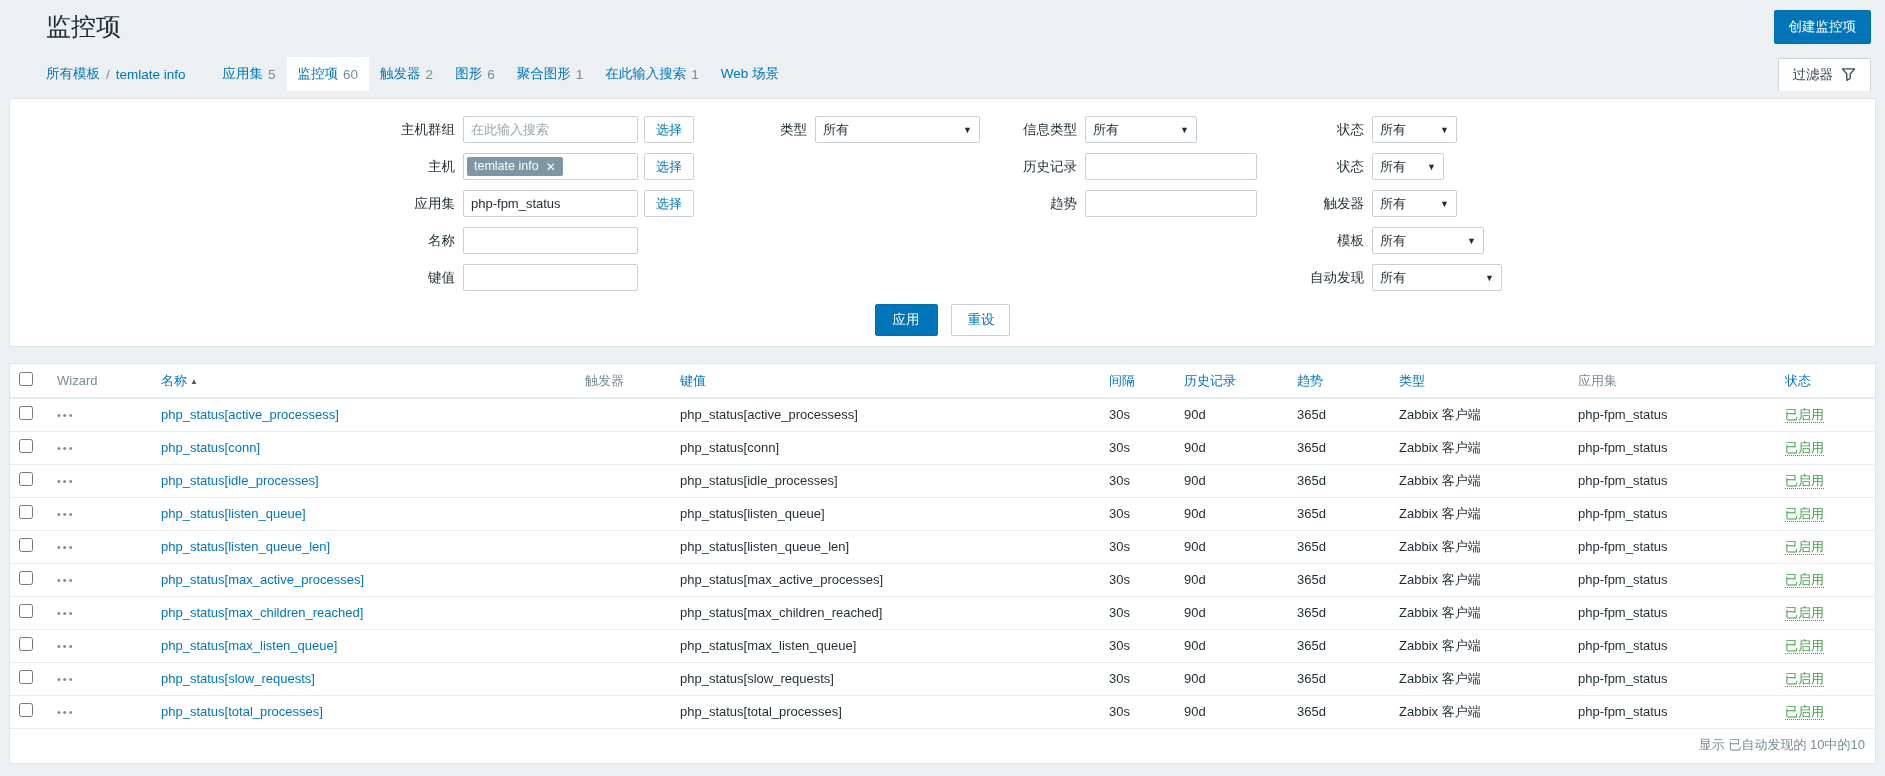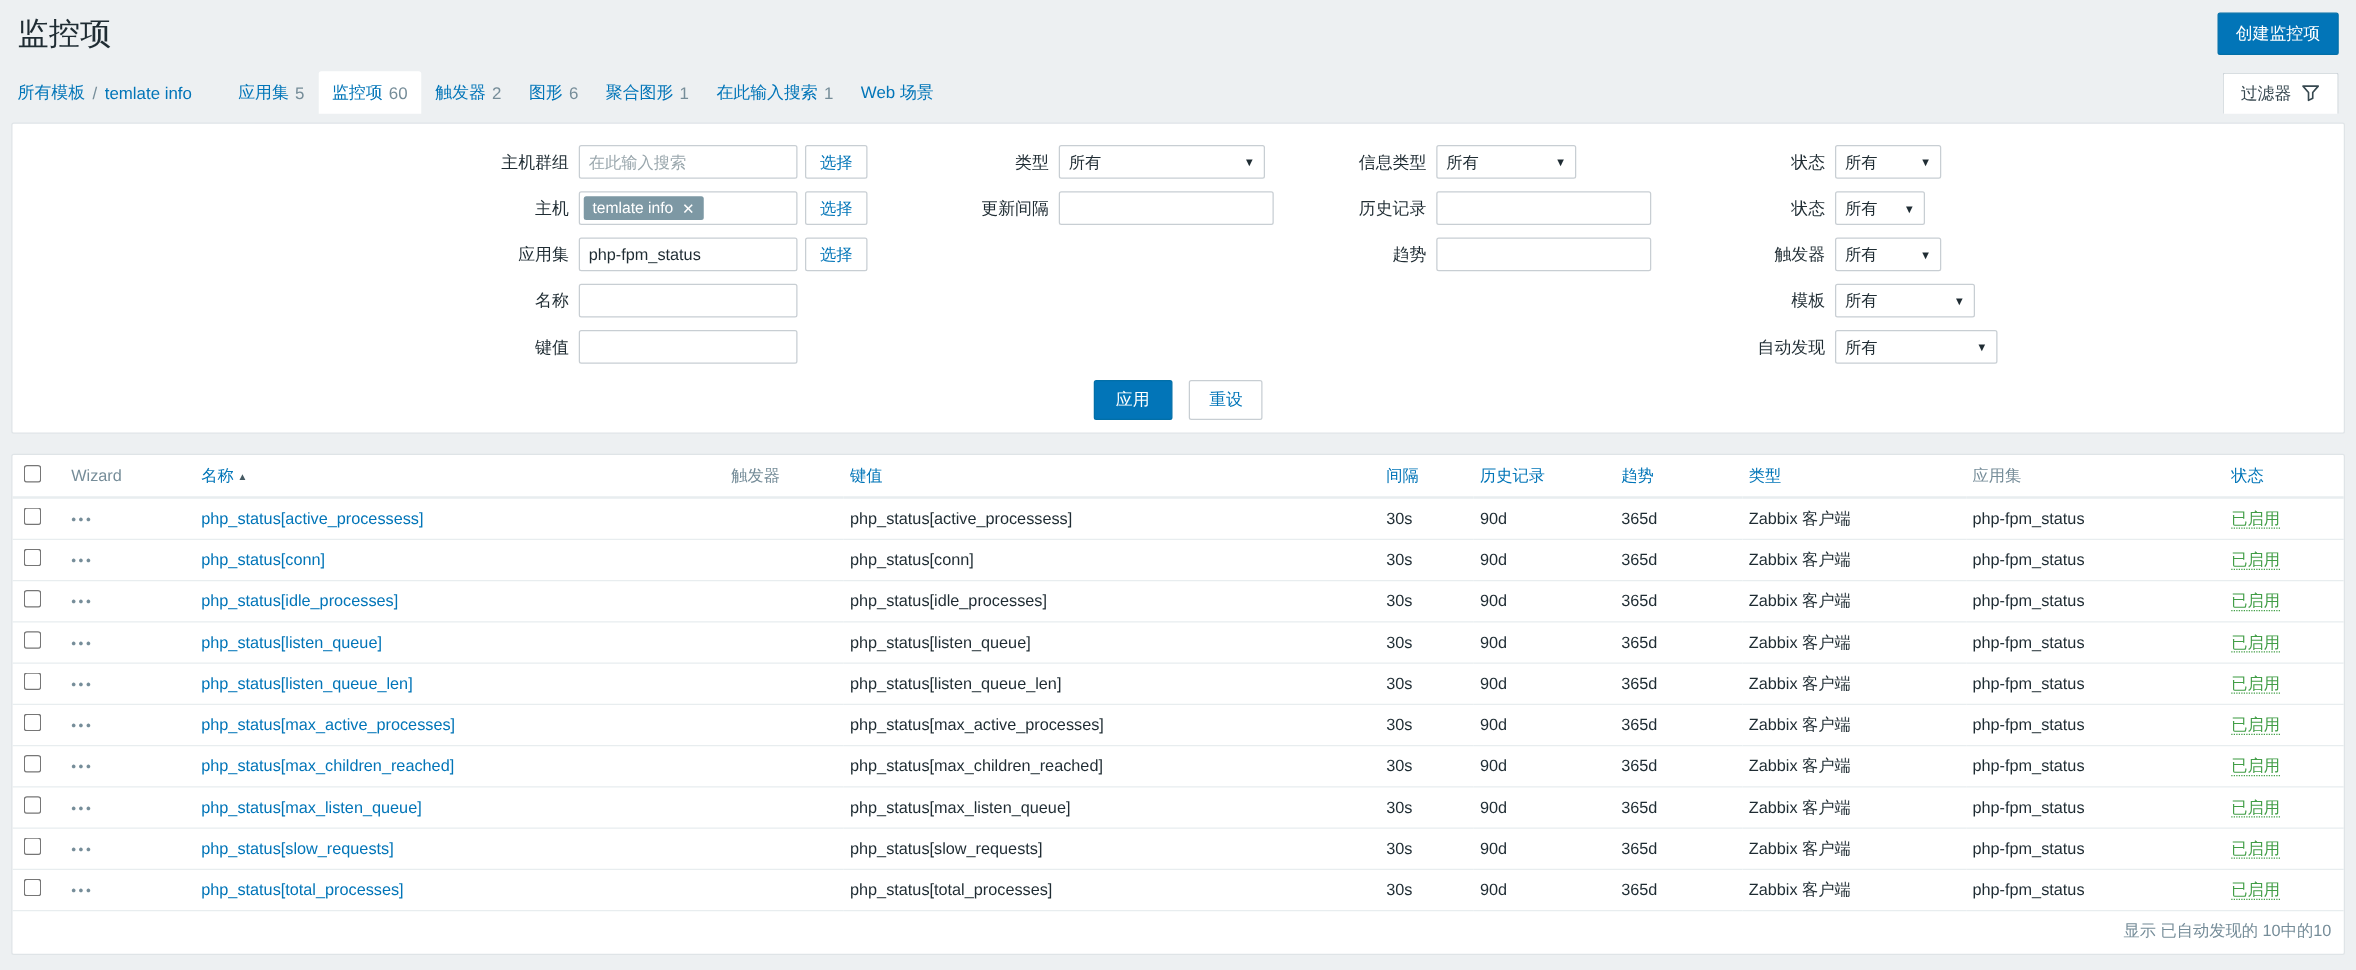--- a/index.html
+++ b/index.html
@@ -6,21 +6,21 @@
   html,body { width:1885px; height:776px; overflow:hidden; }
   body {
     font-family:"Liberation Sans","DejaVu Sans",sans-serif;
     background:#edf0f2; color:#1f2c33; font-size:13.5px;
   }
   a { text-decoration:none; cursor:pointer; }
   .link { color:#0275b8; }
   .muted { color:#768d99; }
 
   
-  .page-head { padding:10px 14px 4px 14px; }
+  .page-head { padding:10px 14px 4px 14px;margin-left:32px; }
   .title-row { display:flex; align-items:flex-start; justify-content:space-between; height:44px; }
   h1 { font-size:25px; font-weight:400; color:#1f2c33; }
   .btn-primary {
     background:#0275b8; color:#fff; border:1px solid #026fa8; border-radius:2px;
     font-size:13.5px; padding:7px 14px; cursor:pointer; font-family:inherit;
   }
   .tab-row { display:flex; align-items:center; height:40px;text-align:right; }
   .crumb { display:flex; align-items:center; gap:6px; margin-right:26px; font-size:13.5px; }
   .tab { display:flex; align-items:center; gap:5px; padding:8px 11px; font-size:13.5px; border-radius:2px 2px 0 0; }
   .tab .tab-label { color:#0275b8; }
@@ -31,21 +31,21 @@
     background:#fff; border:1px solid #cdd4d9; border-bottom:none; border-radius:2px 2px 0 0;
     padding:7px 14px; color:#374850; font-size:13.5px; cursor:pointer;
   }
   .funnel { width:15px; height:15px; }
 
   
   .card { background:#fff; border:1px solid #dfe4e7; margin:0 9px; border-radius:2px; }
 
   
   .filter-card { padding:12px 0 6px 0; }
-  .fcols { display:flex; padding-left:338px;gap:32px; }
+  .fcols { display:flex; padding-left:338px; }
   .fcol1 { width:354px; } .fcol2 { width:290px; } .fcol3 { width:267px; } .fcol4 { width:auto; }
   .frow { display:flex; align-items:center; height:37px; }
   .flabel { text-align:right; padding-right:8px; color:#1f2c33; flex:none; }
   .fcol1 .flabel { width:115px; } .fcol2 .flabel { width:113px; }
   .fcol3 .flabel { width:93px; }  .fcol4 .flabel { width:113px; }
   .tinput {
     height:27px; border:1px solid #c8ced3; border-radius:2px; background:#fff;
     font-family:inherit; font-size:13px; padding:0 7px; color:#1f2c33; width:175px;
   }
   .tinput::placeholder { color:#9aa7ad; }
@@ -181,24 +181,20 @@
       </div>
     </div>
 
     <div class="fcol2">
       <div class="frow">
         <span class="flabel">类型</span>
         <div class="fakeselect w165">
           <span>所有</span>
           <span class="caret">▼</span>
         </div>
-      </div>
-      <div class="frow">
-        <span class="flabel">更新间隔</span>
-        <input class="tinput w172" value="" style="">
       </div>
     </div>
 
     <div class="fcol3">
       <div class="frow">
         <span class="flabel">信息类型</span>
         <div class="fakeselect w112">
           <span>所有</span>
           <span class="caret">▼</span>
         </div>

